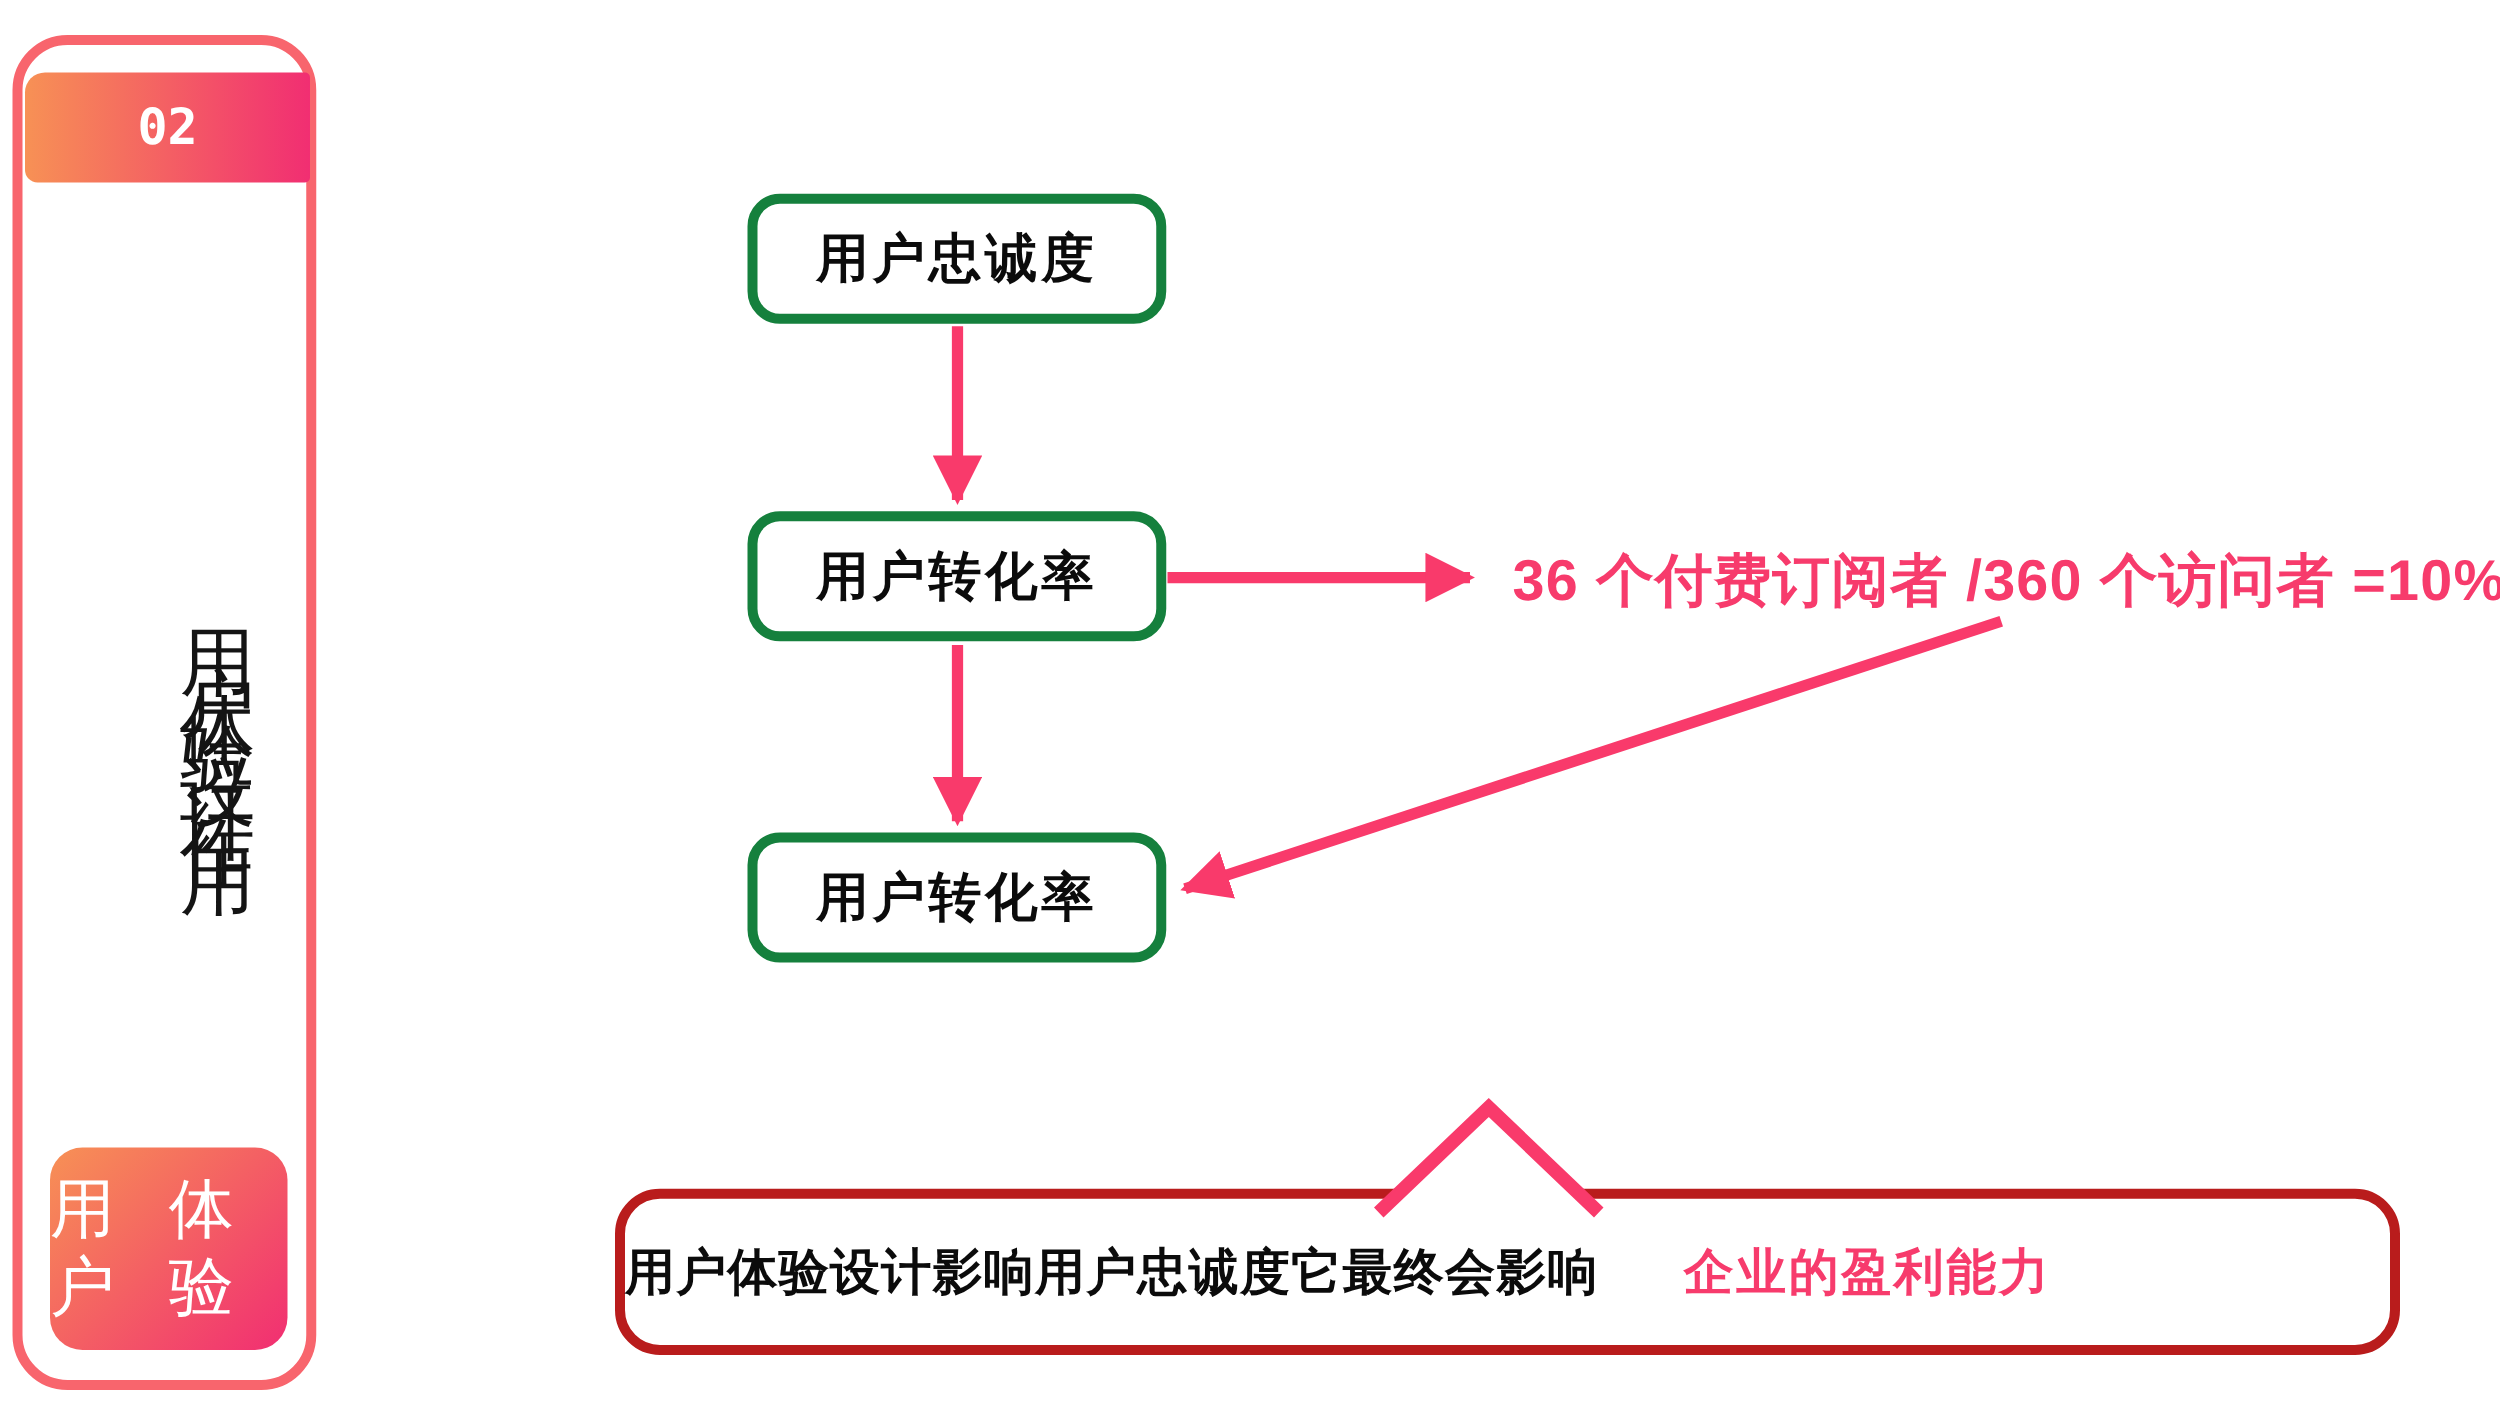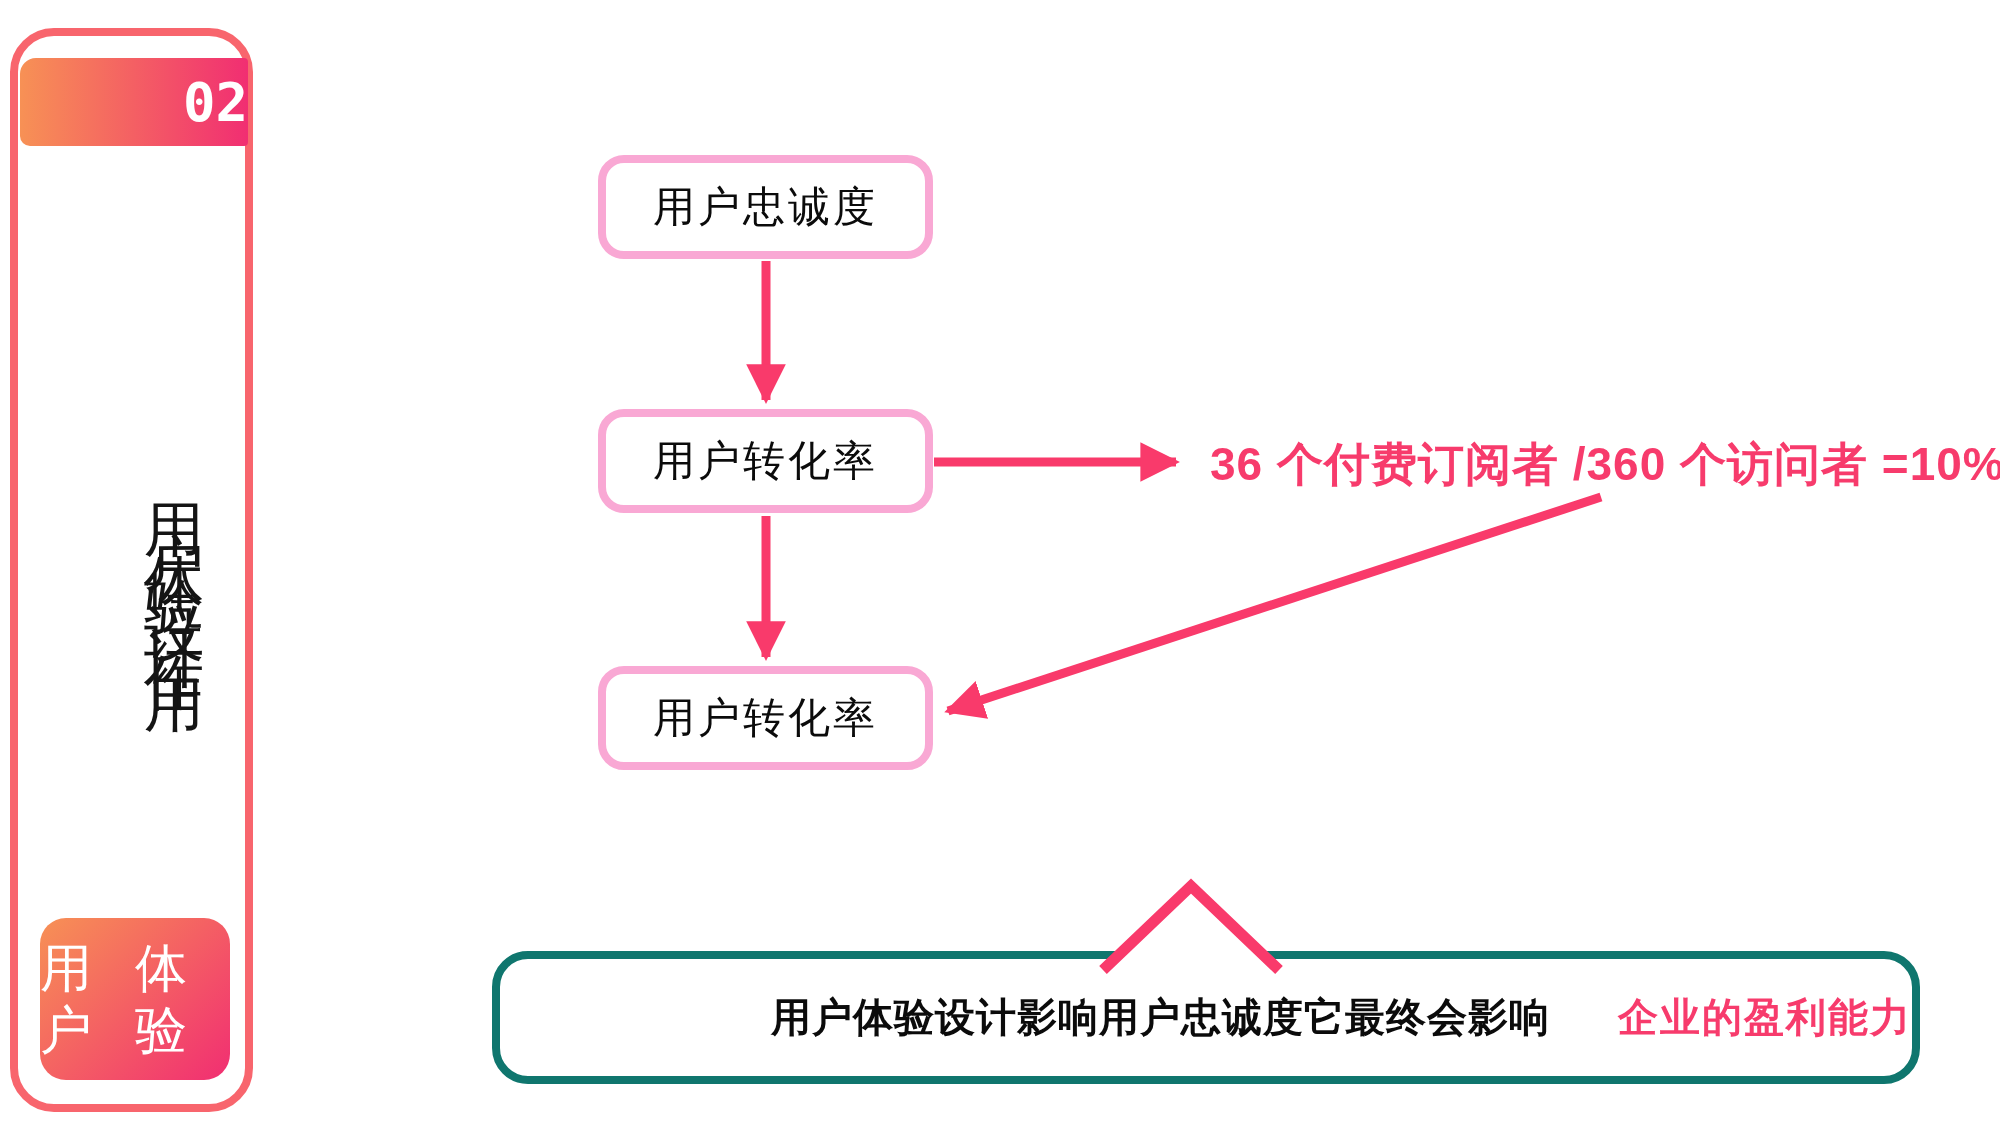--- a/index.html
+++ b/index.html
@@ -9,54 +9,54 @@
   }
   
   .sidebar{
     position:absolute;left:10px;top:28px;width:243px;height:1084px;
     box-sizing:border-box;border:8px solid #f8656d;border-radius:44px;background:#fff;
   }
   .band{
     position:absolute;left:20px;top:58px;width:228px;height:88px;
     background:linear-gradient(90deg,#f79155 0%,#f12e72 100%);
     border-radius:16px 4px 4px 10px;
-    display:flex;align-items:center;justify-content:flex-end;
-    color:#ffffff;font-family:"DejaVu Sans Mono",monospace;font-weight:bold;font-size:54px;
+    display:flex;align-items:center;justify-content:center;
+    color:#ffffff;font-family:"DejaVu Sans Mono",monospace;font-weight:bold;font-size:40px;
   }
   .v-title{
     position:absolute;left:90px;top:212px;height:690px;width:124px;
     writing-mode:vertical-rl;text-orientation:upright;
     font-size:60px;letter-spacing:25px;color:#141414;font-weight:500;text-align:center;
   }
   .tag{
     position:absolute;left:40px;top:918px;width:190px;height:162px;
     background:linear-gradient(135deg,#f79155 0%,#f12e72 100%);
     border-radius:26px;display:flex;flex-direction:row;align-items:center;justify-content:center;
     color:#ffffff;font-size:52px;line-height:62px;font-weight:400;letter-spacing:4px;
   }
   
   .node{
     position:absolute;left:598px;width:335px;height:104px;box-sizing:border-box;
-    border:8px solid #f9a8d4;border-radius:26px;background:#fff;
+    border:8px solid #15803d;border-radius:26px;background:#fff;
     display:flex;align-items:center;justify-content:center;
-    font-size:42px;font-weight:normal;color:#0b0b0b;letter-spacing:3px;
+    font-size:42px;font-weight:bold;color:#0b0b0b;letter-spacing:3px;
   }
   .node1{top:155px;}
   .node2{top:409px;}
   .node3{top:666px;}
   
   .formula{
     position:absolute;left:1210px;top:436px;height:56px;line-height:56px;
     font-size:46px;font-weight:bold;color:#f73b6c;white-space:nowrap;letter-spacing:1px;
   }
   
   .banner{
     position:absolute;left:492px;top:951px;width:1428px;height:133px;box-sizing:border-box;
-    border:8px solid #0f766e;border-radius:36px;background:#fff;
-    display:flex;align-items:center;justify-content:flex-end;white-space:nowrap;
+    border:8px solid #b91c1c;border-radius:36px;background:#fff;
+    display:flex;align-items:center;justify-content:flex-start;white-space:nowrap;
     font-size:40px;font-weight:bold;
   }
   .banner .black{color:#0b0b0b;letter-spacing:1px;}
   .banner .pink{color:#f73b6c;margin-left:68px;letter-spacing:2px;}
   
   .overlay{position:absolute;left:0;top:0;width:2000px;height:1125px;pointer-events:none;}
 </style>
 </head>
 <body>
 

